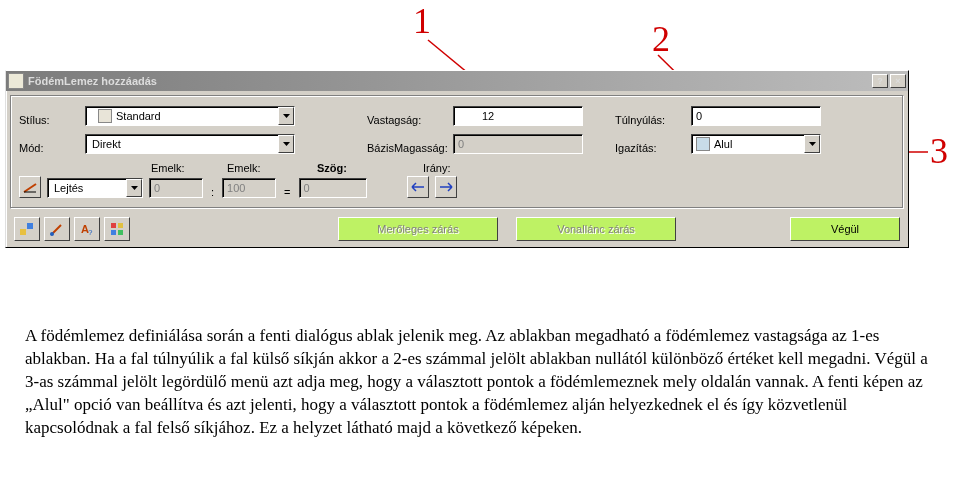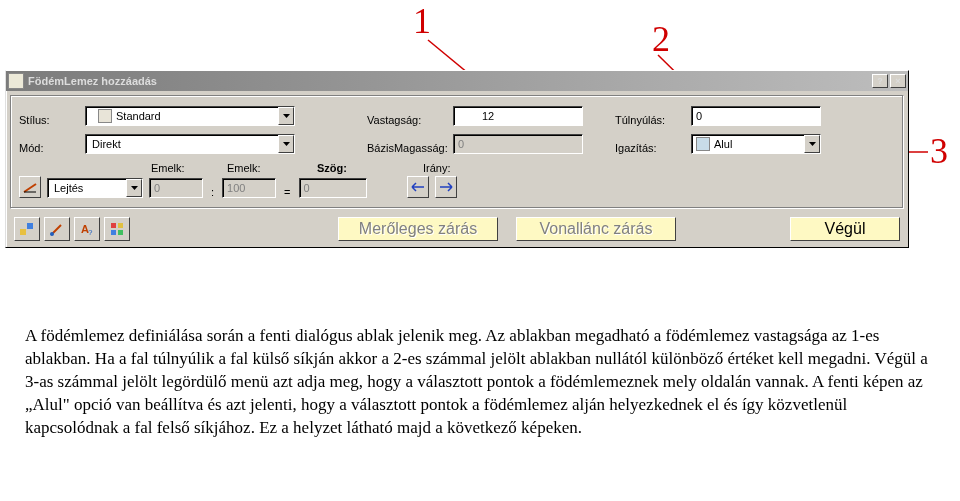--- a/index.html
+++ b/index.html
@@ -167,27 +167,27 @@
     border-top: 1px solid #fff;
     border-left: 1px solid #fff;
     border-right: 1px solid #404040;
     border-bottom: 1px solid #404040;
     display: flex;
     align-items: center;
     justify-content: center;
   }
   .text-btn {
     height: 24px;
-    background: #fef9c3;
+    background: #bef264;
     border-top: 1px solid #fff;
     border-left: 1px solid #fff;
     border-right: 1px solid #404040;
     border-bottom: 1px solid #404040;
     padding: 0 12px;
-    font-size: 16px;
+    font-size: 11px;
     line-height: 22px;
     text-align: center;
   }
   .text-btn.disabled { color: #808080; text-shadow: 1px 1px 0 #fff; }
   .body-text {
     position: absolute;
     left: 2px;
     top: 325px;
     width: 910px;
     font-family: "Times New Roman", serif;

